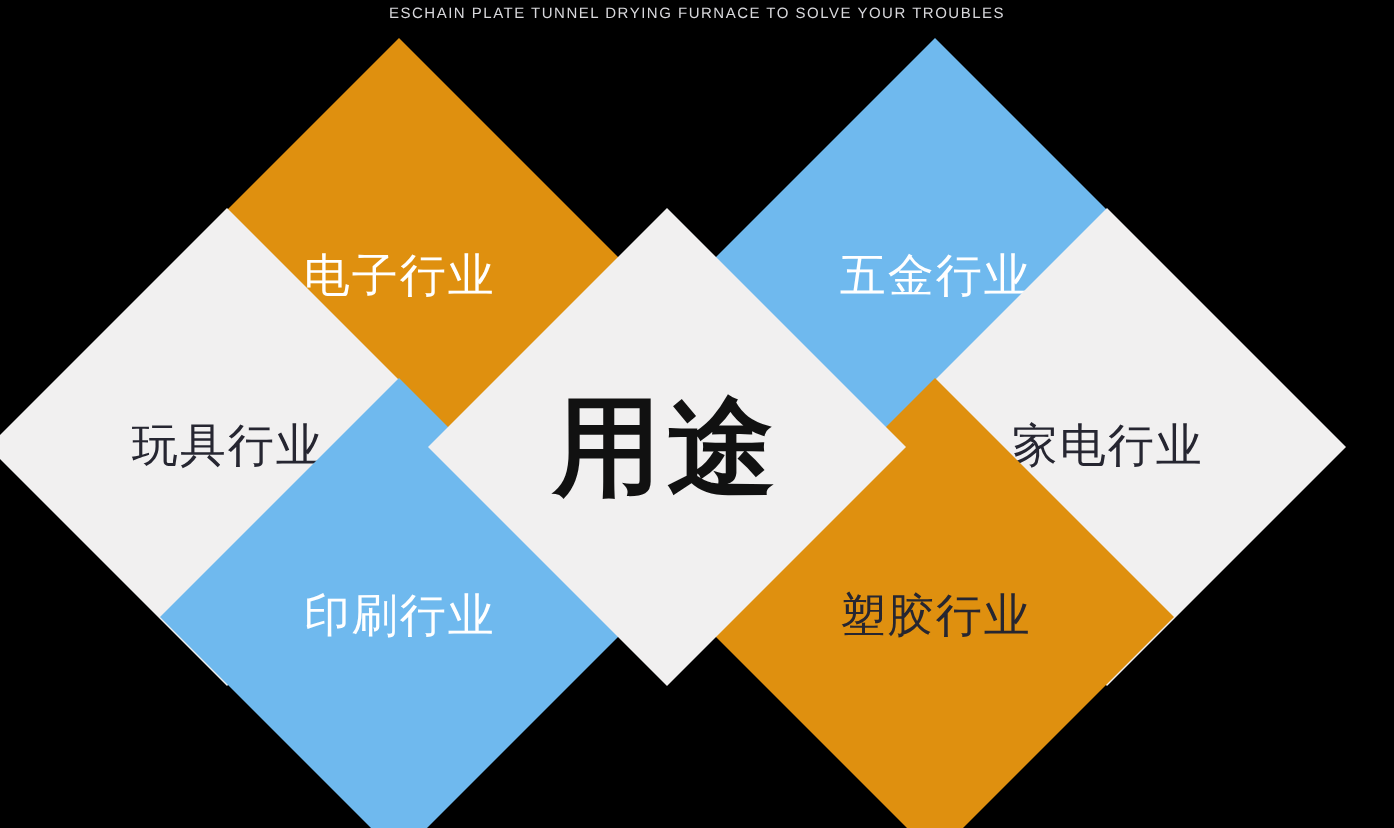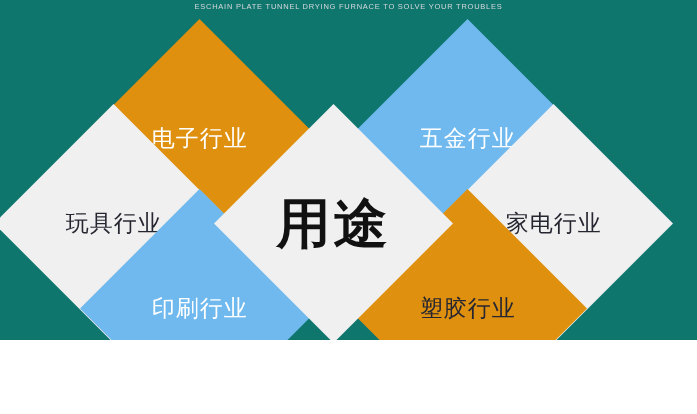--- a/index.html
+++ b/index.html
@@ -11,22 +11,22 @@
     height: 414px;
     background: #ffffff;
     font-family: "DejaVu Sans", "Liberation Sans", sans-serif;
     overflow: hidden;
     position: relative;
   }
 
   #stage {
     position: relative;
     width: 697px;
-    height: 340px;
-    background: #0f766e;
+    height: 414px;
+    background: #000000;
     overflow: hidden;
   }
 
   
   .banner {
     position: absolute;
     left: 0;
     top: 2px;
     width: 697px;
     text-align: center;

